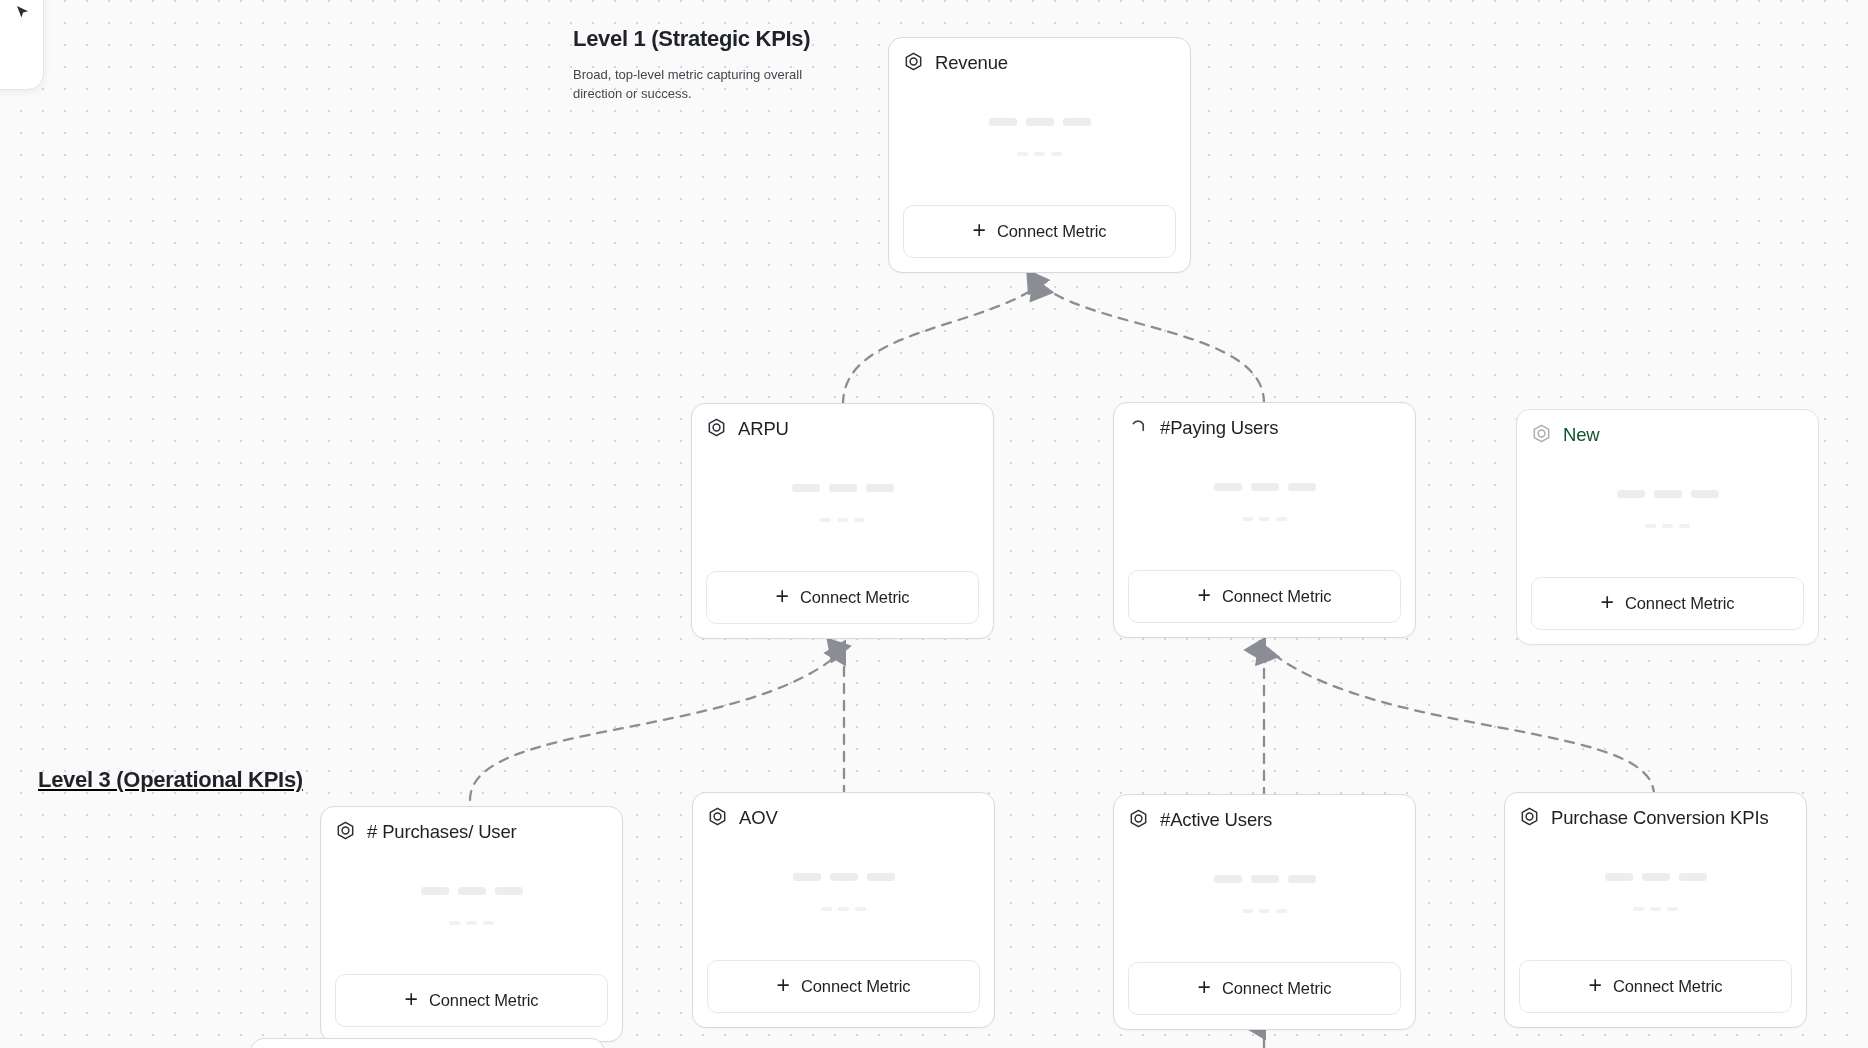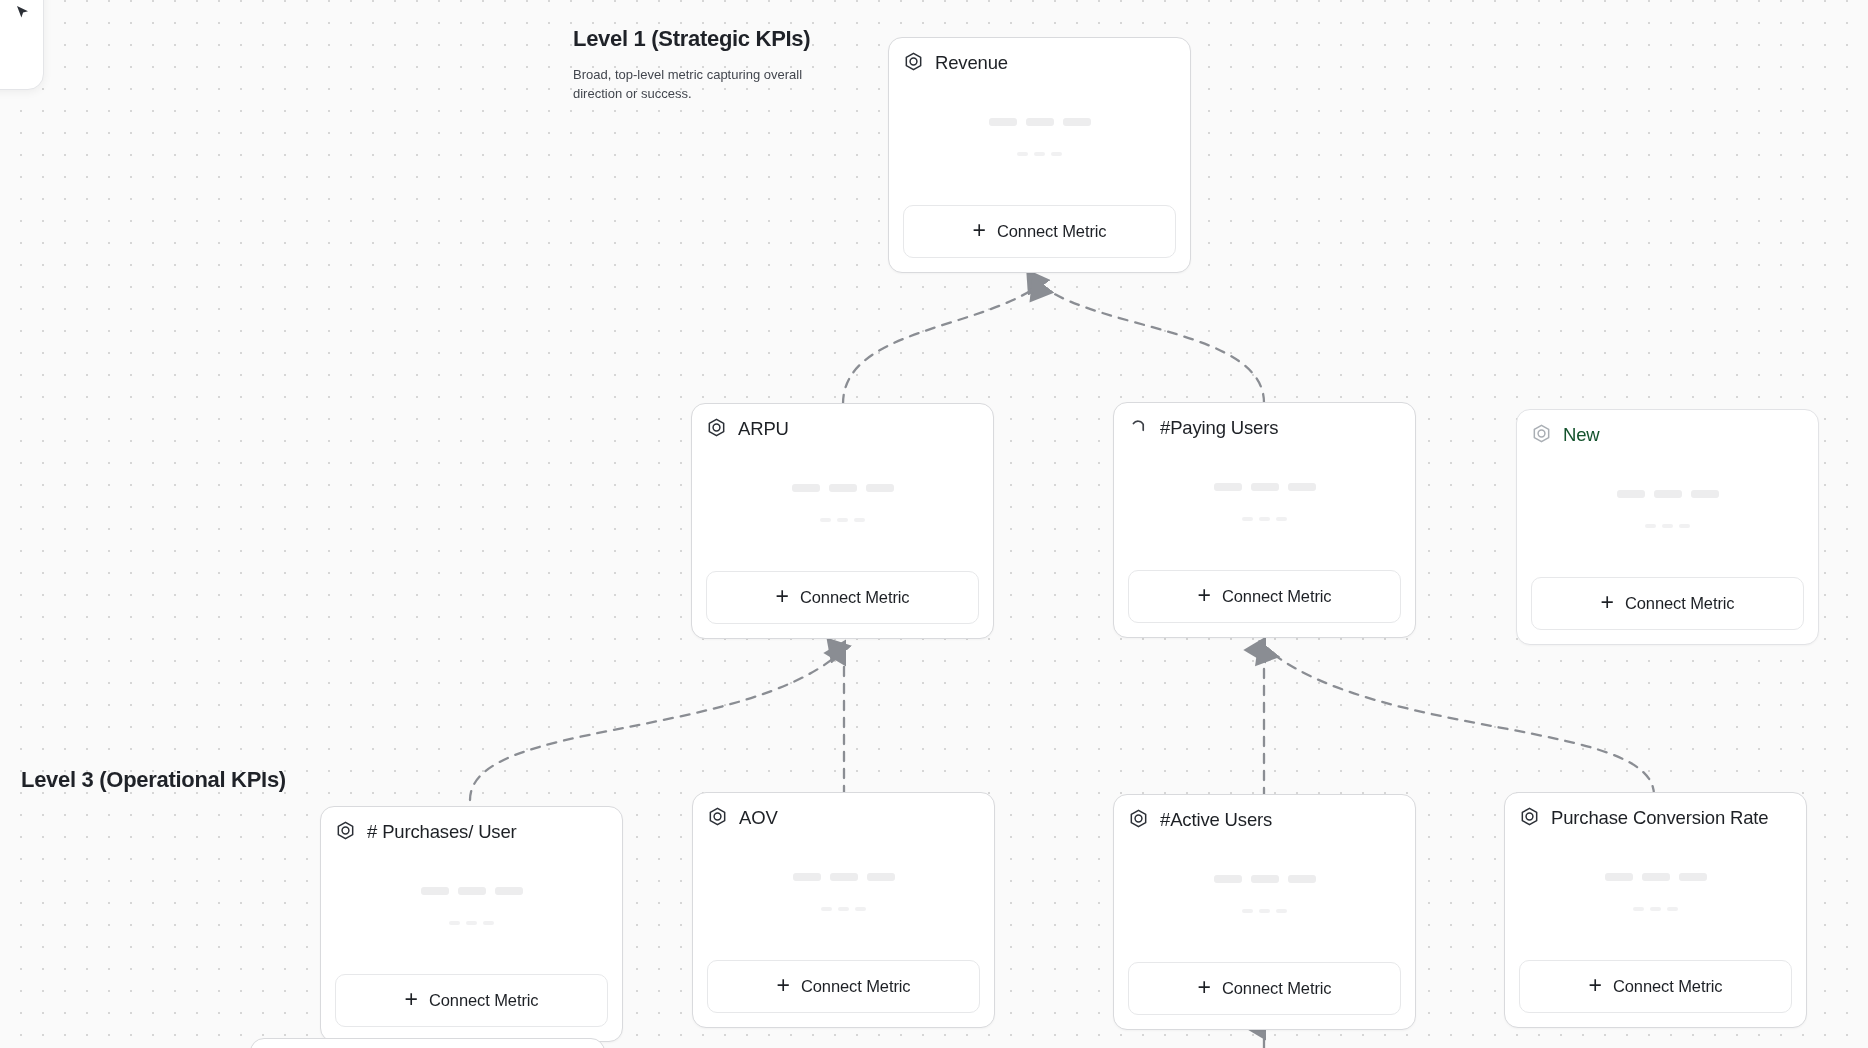--- a/index.html
+++ b/index.html
@@ -32,21 +32,21 @@
     letter-spacing: -0.3px; white-space: nowrap;
   }
   .level-desc {
     margin-top: 14px;
     font-size: 13px; line-height: 1.45; color: #42464e;
     max-width: 255px;
   }
   #label-l1 { left: 573px; top: 26px; }
   #label-l2 { left: 379px; top: 371px; }
   #label-l2 .level-desc { margin-left: 3px; }
-  #label-l3 { left: 21px; top: 767px; }
+  #label-l3 { left: 38px; top: 767px; text-decoration: underline; }
   #label-l3 .level-desc { margin-left: 0px; }
 
   
   .card {
     position: absolute;
     background: #ffffff;
     border: 1px solid #d9dadd;
     border-radius: 14px;
     z-index: 4;
     display: flex;
@@ -347,21 +347,21 @@
   </div>
 
   <div class="card" id="card-purchase-conv-rate" style="left:1504px; top:792px; width:303px; height:236px;">
     <div class="card-head">
       <span class="card-icon">
         <svg viewBox="0 0 24 24" fill="none" stroke="#2b2f36" stroke-width="1.7">
           <path d="M12 2.6 L20.2 7.3 L20.2 16.7 L12 21.4 L3.8 16.7 L3.8 7.3 Z" stroke-linejoin="round"></path>
           <circle cx="12" cy="12" r="3.9"></circle>
         </svg>
       </span>
-      <span class="card-title">Purchase Conversion Rate</span>
+      <span class="card-title">Purchase Conversion KPIs</span>
     </div>
     <div class="card-body">
       <div class="sk-row big">
         <span class="sk"></span>
         <span class="sk"></span>
         <span class="sk"></span>
       </div>
       <div class="sk-row small">
         <span class="sk"></span>
         <span class="sk"></span>

